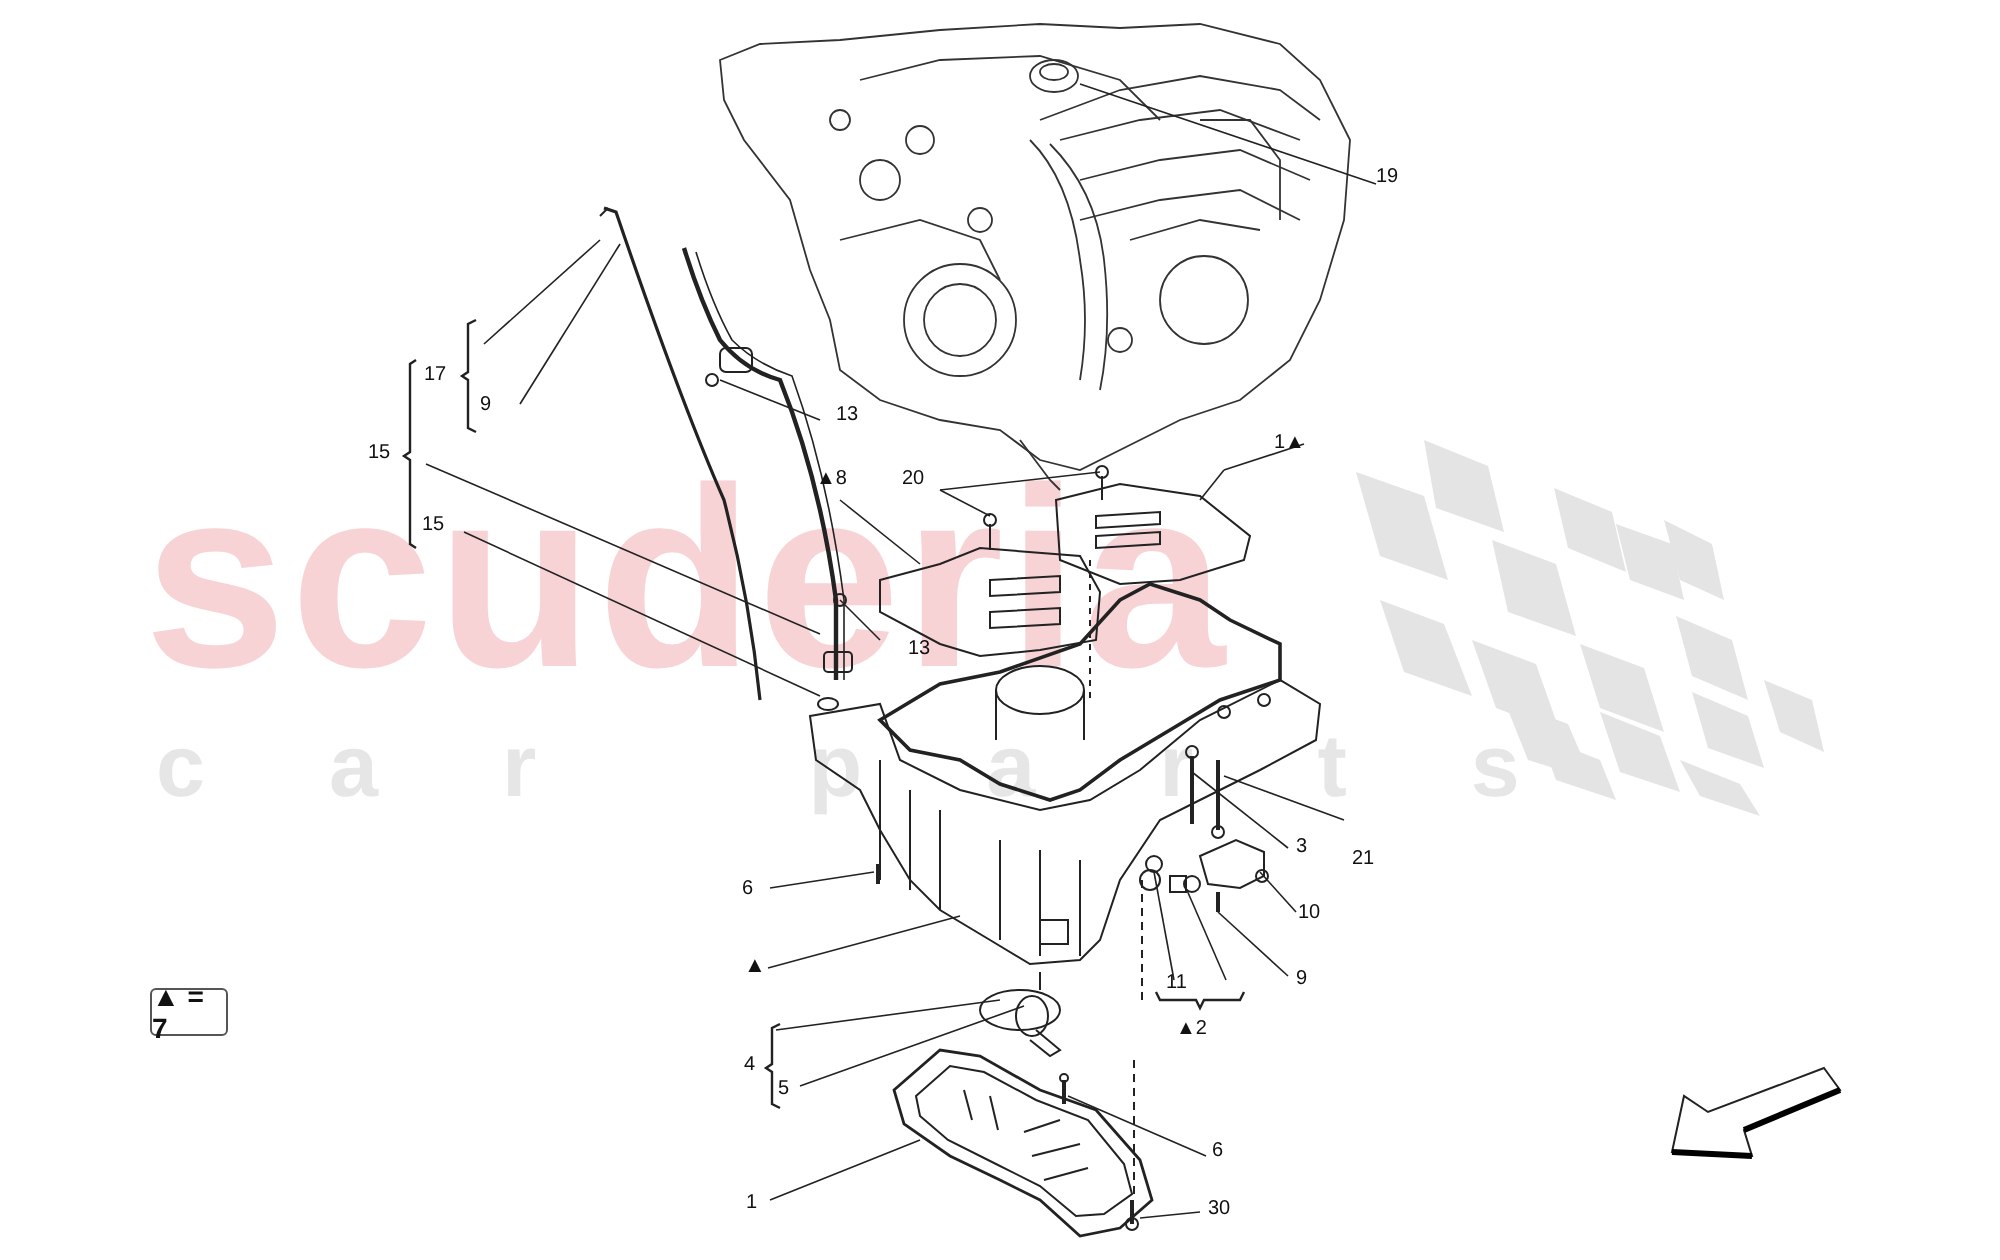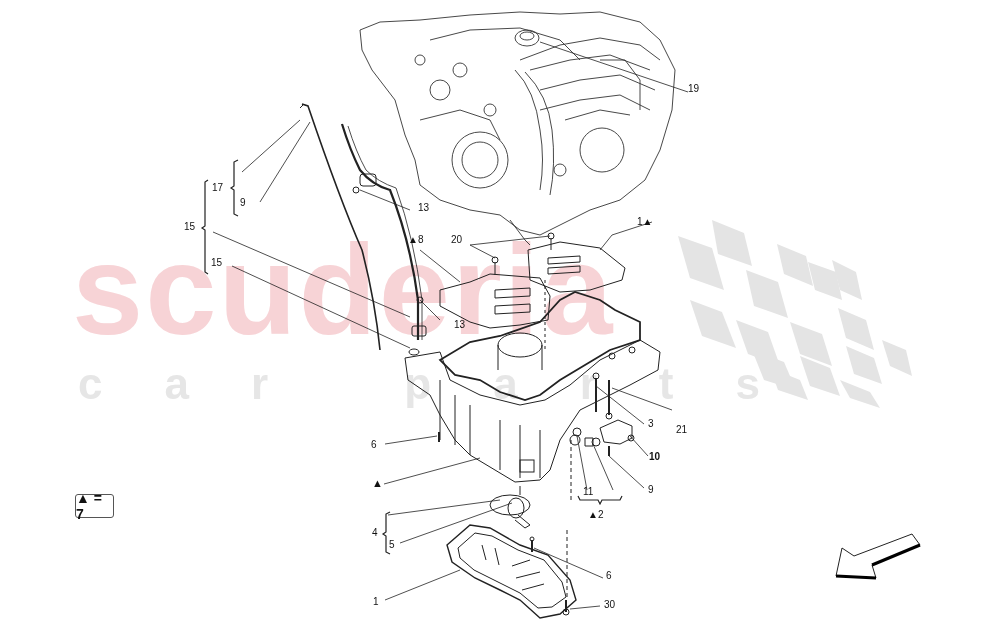--- a/index.html
+++ b/index.html
@@ -209,21 +209,21 @@
   <div class="lbl" style="left:240px;top:198px;">9</div>
   <div class="lbl" style="left:184px;top:222px;">15</div>
   <div class="lbl" style="left:211px;top:258px;">15</div>
   <div class="lbl" style="left:418px;top:203px;">13</div>
   <div class="lbl" style="left:454px;top:320px;">13</div>
   <div class="lbl" style="left:637px;top:217px;">1▲</div>
   <div class="lbl" style="left:451px;top:235px;">20</div>
   <div class="lbl" style="left:408px;top:235px;">▲8</div>
   <div class="lbl" style="left:676px;top:406px;margin-top:19px;">21</div>
   <div class="lbl" style="left:648px;top:419px;">3</div>
-  <div class="lbl" style="left:649px;top:452px;font-weight:bold;">10</div>
+  <div class="lbl" style="left:649px;top:452px;">10</div>
   <div class="lbl" style="left:648px;top:485px;">9</div>
   <div class="lbl" style="left:583px;top:487px;">11</div>
   <div class="lbl" style="left:588px;top:510px;">▲2</div>
   <div class="lbl" style="left:371px;top:440px;">6</div>
   <div class="lbl" style="left:372px;top:478px;font-size:11px;">▲</div>
   <div class="lbl" style="left:372px;top:528px;">4</div>
   <div class="lbl" style="left:389px;top:540px;">5</div>
   <div class="lbl" style="left:606px;top:571px;">6</div>
   <div class="lbl" style="left:373px;top:597px;">1</div>
   <div class="lbl" style="left:604px;top:600px;">30</div>

